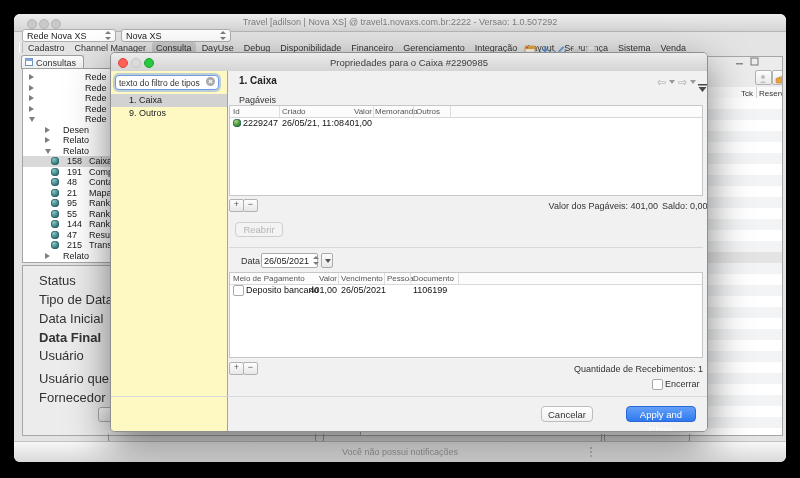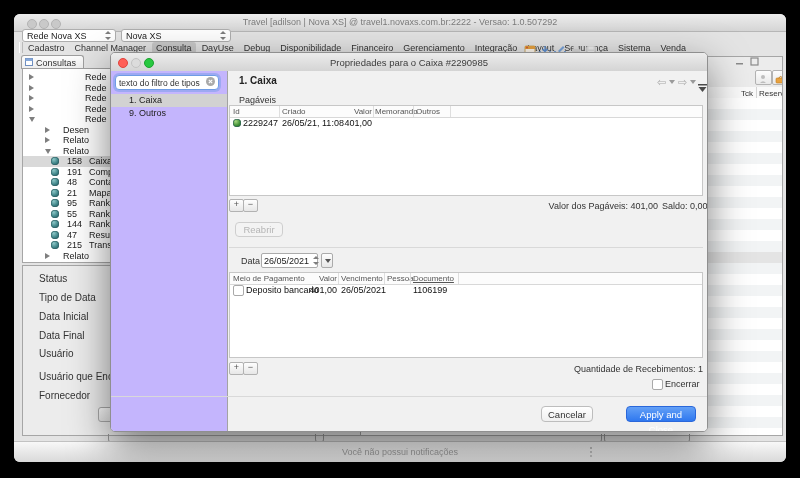--- a/index.html
+++ b/index.html
@@ -23,39 +23,39 @@
   #tab{position:absolute;left:7px;top:41px;width:58px;height:13px;background:linear-gradient(#fdfdfd,#ededed);border:1px solid #9f9f9f;border-bottom:none;border-radius:3px 3px 0 0;font-size:9px;color:#333;display:flex;align-items:center;padding-left:3px;gap:3px}
   .tabline{position:absolute;left:7px;top:54px;width:340px;height:1px;background:#9f9f9f}
   #tree{position:absolute;left:8px;top:55px;width:340px;height:193px;background:#fff;border:1px solid #a6a6a6;border-top:none;overflow:hidden}
   .trow{position:absolute;left:0;width:100%;height:10.5px;font-size:9px;color:#222}
   .trow.sel{background:#d9d9d9}
   .arr-r{position:absolute;top:2px;width:0;height:0;border-left:5px solid #7f7f7f;border-top:3.5px solid transparent;border-bottom:3.5px solid transparent}
   .arr-d{position:absolute;top:3px;width:0;height:0;border-top:5px solid #7f7f7f;border-left:3.5px solid transparent;border-right:3.5px solid transparent}
   .orb{position:absolute;top:1px;width:8px;height:8px;border-radius:50%;background:radial-gradient(circle at 35% 30%,#8cc6c6,#3c8185 55%,#1c4a4e);box-shadow:0 0 0 .5px #2a5a5e inset}
   .tlabel{position:absolute;top:0;white-space:nowrap;line-height:10.5px}
   #filters{position:absolute;left:8px;top:251px;width:340px;height:169px;background:#ececec;border:1px solid #a6a6a6;overflow:hidden}
-  .flabel{position:absolute;left:16px;font-size:10px;color:#333;white-space:nowrap}
+  .flabel{position:absolute;left:16px;font-size:13px;color:#333;white-space:nowrap}
   #sidebtn{position:absolute;left:84px;top:393px;width:30px;height:13px;background:linear-gradient(#fcfcfc,#e4e4e4);border:1px solid #a9a9a9;border-radius:3px}
   
   #rpane{position:absolute;left:346px;top:42px;width:421px;height:378px;background:#ececec;border:1px solid #a6a6a6;overflow:hidden}
   #rhead{position:absolute;left:0;top:30px;width:100%;height:11px;background:#fafafa;border-bottom:1px solid #c4c4c4;font-size:8px;color:#333}
   .zrow{position:absolute;left:0;width:100%;height:11px}
   .colsep{position:absolute;top:0;width:1px;height:100%;background:#d4d4d4}
   .winctl{position:absolute;top:43px;font-size:9px;color:#777}
   .minibtn{position:absolute;width:15px;height:13px;background:linear-gradient(#fdfdfd,#e9e9e9);border:1px solid #b3b3b3;border-radius:2px}
   
   .frag{position:absolute;top:420px;height:8px;border:1px solid #979797;border-top:none;border-radius:0 0 4px 4px}
   #statusbar{position:absolute;left:0;bottom:0;width:100%;height:20px;background:linear-gradient(#f8f8f8,#d9d9d9);border-top:1px solid #c2c2c2}
   #statustext{position:absolute;left:0;right:0;top:5px;text-align:center;font-size:9px;color:#9a9a9a}
   .vdots{position:absolute;left:576px;top:5px;width:2px;height:10px;background:repeating-linear-gradient(#bbb 0 2px,transparent 2px 4px)}
   
   #modal{position:absolute;left:110px;top:52px;width:596px;height:378px;background:#efefef;border-radius:5px;box-shadow:0 14px 40px rgba(0,0,0,.5);overflow:hidden;border:1px solid #8f8f8f}
   #mtitlebar{position:absolute;left:0;top:0;width:100%;height:18px;background:linear-gradient(#ececec,#d4d4d4);border-bottom:1px solid #b2b2b2}
   #mtitle{position:absolute;left:0;right:0;top:4px;text-align:center;font-size:9.5px;color:#3c3c3c}
-  #mleft{position:absolute;left:0;top:18px;width:116px;bottom:0;background:#c4b5fd;border-right:4px solid #a3a3a3}
+  #mleft{position:absolute;left:0;top:18px;width:116px;bottom:0;background:#fef9c3;border-right:4px solid #a3a3a3}
   #msearch{position:absolute;left:4px;top:4px;width:104px;height:15px;background:#fff;border:1px solid #6f9ce5;box-shadow:0 0 0 2px rgba(110,155,229,.45);border-radius:4px;font-size:8.5px;color:#333;display:flex;align-items:center;padding:0 3px;box-sizing:border-box}
   .mlist-row{position:absolute;left:0;width:100%;height:13px;font-size:9px;color:#222;line-height:13px;padding-left:18px;box-sizing:border-box}
   .mlist-row.sel{background:#d2d2d2}
   #mmain{position:absolute;left:117px;top:18px;right:0;bottom:0;background:#f1f1f1}
   .dtable{position:absolute;background:#fff;border:1px solid #c7c7c7;box-sizing:border-box;overflow:hidden}
   .dthead{position:absolute;left:0;top:0;width:100%;height:11px;border-bottom:1px solid #d8d8d8;background:#fcfcfc}
   .hcell{position:absolute;top:1px;font-size:8px;color:#555;white-space:nowrap}
   .dcell{position:absolute;top:1px;font-size:9px;color:#111;white-space:nowrap}
   .pmbtn{position:absolute;width:13px;height:11px;background:linear-gradient(#fefefe,#e7e7e7);border:1px solid #b2b2b2;border-radius:2px;font-size:9px;color:#555;text-align:center;line-height:9px}
   .rsum{position:absolute;font-size:9px;color:#333;white-space:nowrap}
@@ -229,21 +229,21 @@
       </div>
       <div class="trow" style="top: 181.5px;">
         <span class="arr-r" style="left:22px"></span>
         <span class="tlabel" style="left:40px">Relato</span>
       </div>
     </div>
   <div id="filters">
       <div class="flabel" style="top: 7px;">Status</div>
       <div class="flabel" style="top: 26px;">Tipo de Data</div>
       <div class="flabel" style="top: 45px;">Data Inicial</div>
-      <div class="flabel" style="top: 64px;">Data Final</div>
+      <div class="flabel" style="top: 64px; font-weight: bold;">Data Final</div>
       <div class="flabel" style="top: 82px;">Usuário</div>
       <div class="flabel" style="top: 105px;">Usuário que Encerrou</div>
       <div class="flabel" style="top: 124px;">Fornecedor</div>
     </div>
   <div id="sidebtn"></div>
 
   <div id="rpane">
     <div id="rhead">
       <span style="position:absolute;left:380px;top:1.5px">Tck</span>
       <span style="position:absolute;left:398px;top:1.5px">Reserva/Grupo/C</span>
@@ -381,21 +381,21 @@
       <span class="stepper"></span>
     </div>
     <div class="ddbtn" style="left:93px;top:182px"></div>
 
     <div class="dtable" style="left:1px;top:201px;width:474px;height:86px">
       <div class="dthead" id="payhead">
           <span class="hcell" style="left: 3px;">Meio de Pagamento</span>
           <span class="hcell" style="left: 65px; width: 42px; text-align: right;">Valor</span>
           <span class="hcell" style="left: 111px;">Vencimento</span>
           <span class="hcell" style="left: 157px;">Pessoa</span>
-          <span class="hcell" style="left: 183px; text-decoration: underline;">Documento</span>
+          <span class="hcell" style="left: 183px;">Documento</span>
           <span class="colsep" style="left: 108px; background: rgb(222, 222, 222);"></span>
           <span class="colsep" style="left: 154px; background: rgb(222, 222, 222);"></span>
           <span class="colsep" style="left: 180px; background: rgb(222, 222, 222);"></span>
           <span class="colsep" style="left: 228px; background: rgb(222, 222, 222);"></span>
         </div>
       <div style="position:absolute;left:0;top:11px;width:100%;height:11px">
         <span class="checkbox" style="left:3px;top:1px"></span>
         <span class="dcell" style="left:16px">Deposito bancario</span>
         <span class="dcell" style="left:65px;width:42px;text-align:right">401,00</span>
         <span class="dcell" style="left:111px">26/05/2021</span>

